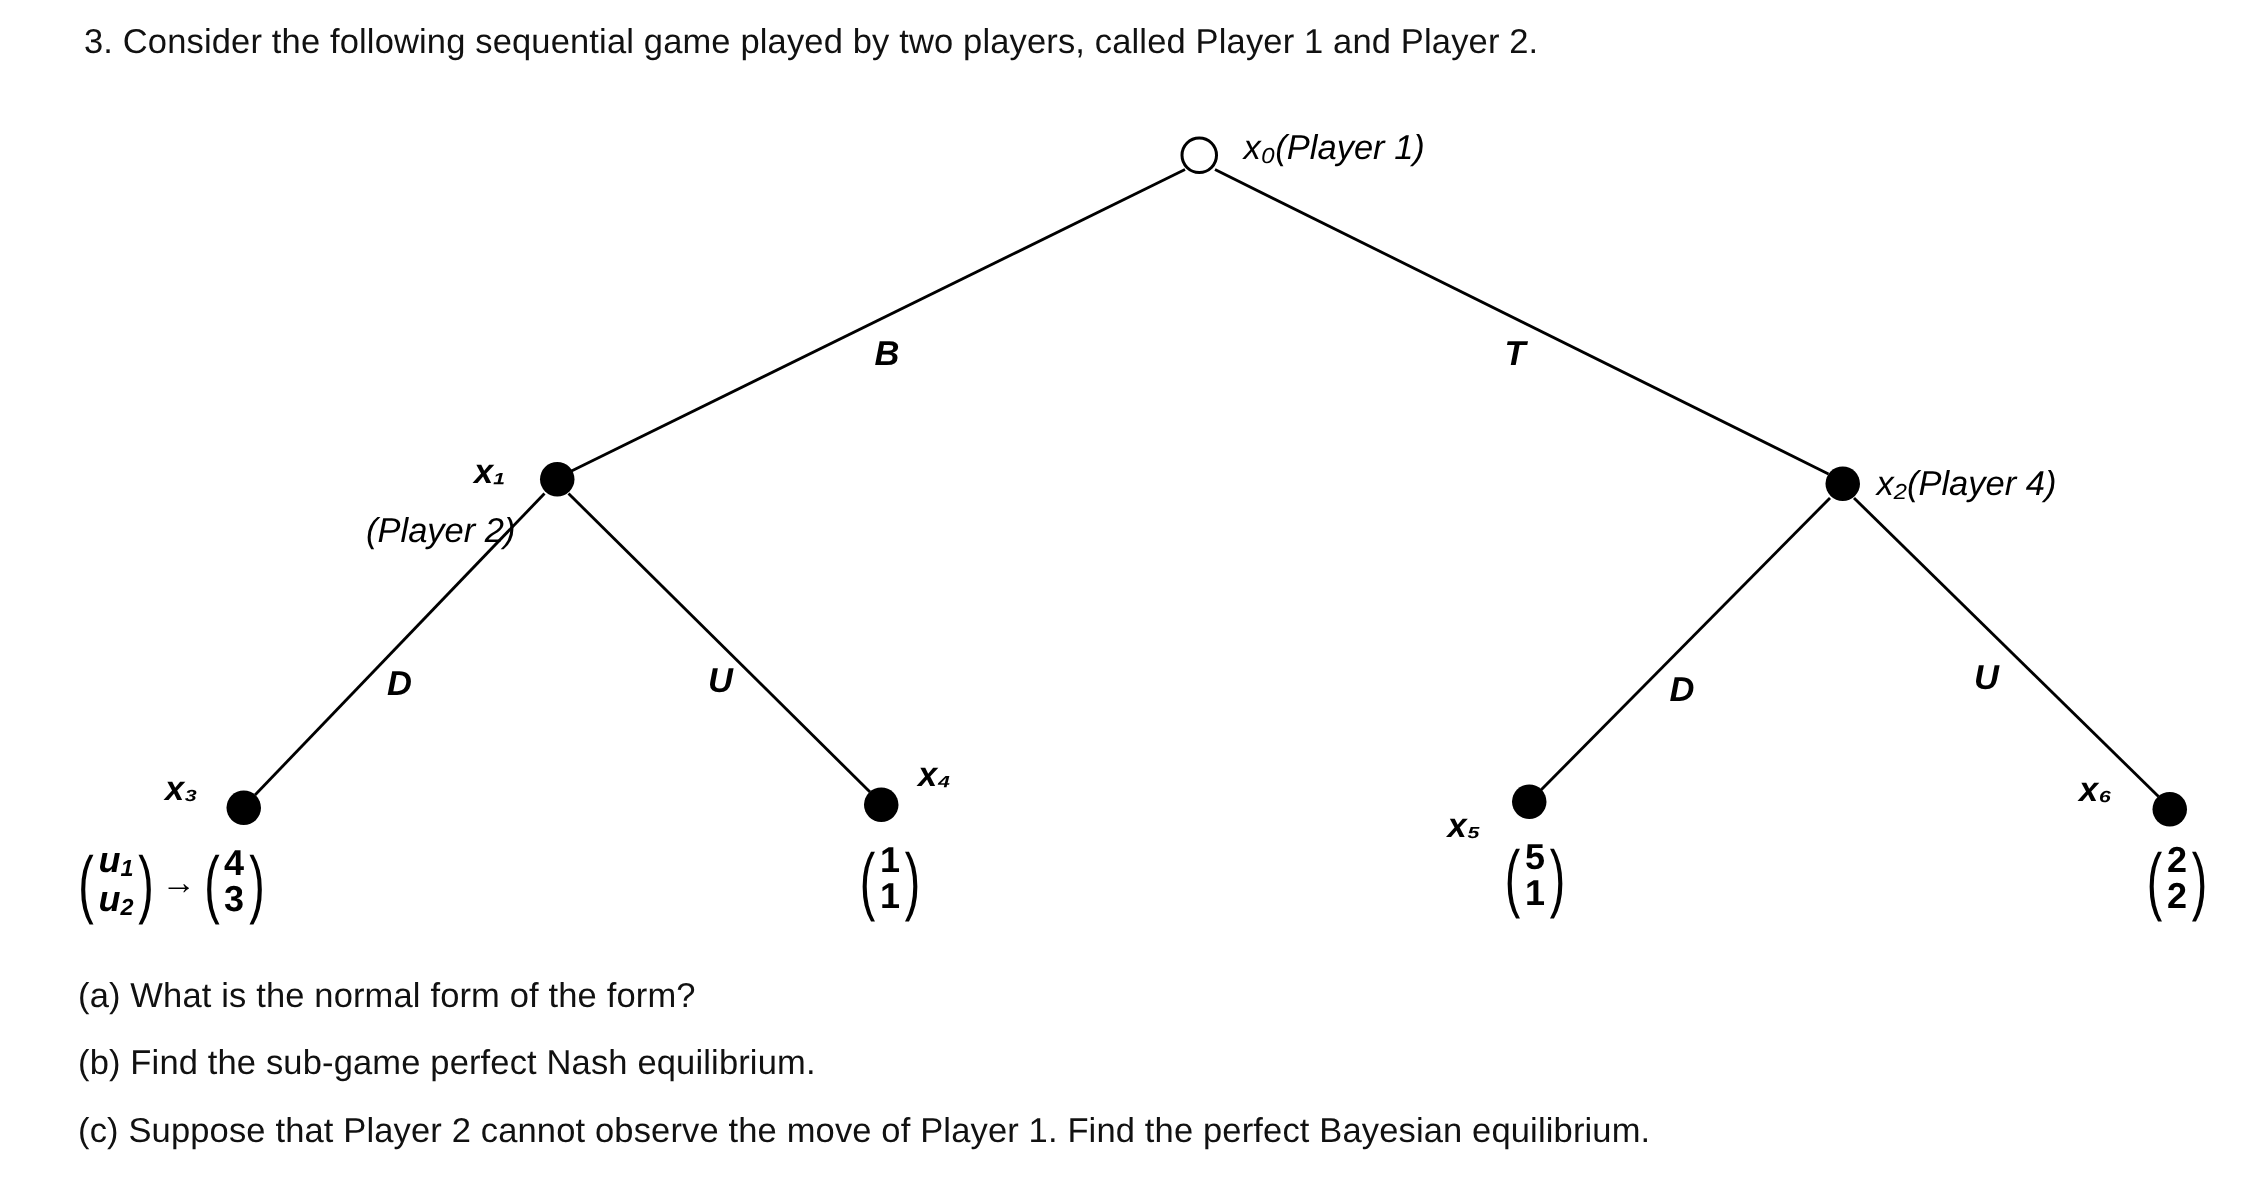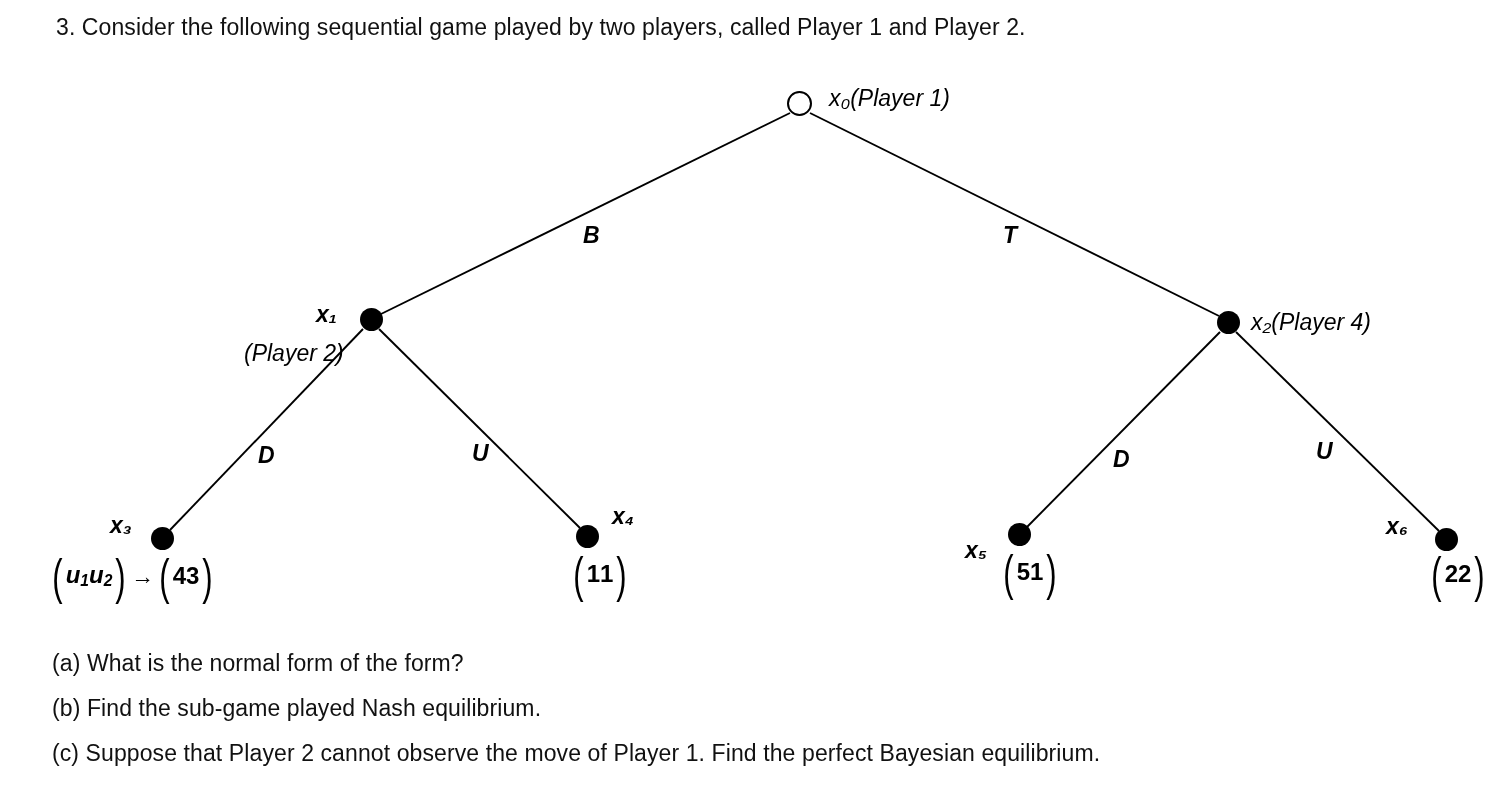--- a/index.html
+++ b/index.html
@@ -88,20 +88,21 @@
     font-size: 50px;
     line-height: 0;
     font-weight: 300;
     transform: scaleX(0.62);
     display: inline-block;
     position: relative;
     top: 1px;
   }
   .vec {
     display: inline-flex;
+    flex-direction: column;
     align-items: center;
     line-height: 1.0;
     font-size: 24px;
     font-weight: 600;
   }
   .vec.italic-sub span { font-style: italic; font-weight: 600; }
   .vec span sub {
     font-size: 0.65em;
     vertical-align: -0.2em;
   }
@@ -194,14 +195,14 @@
     <span class="vec">
       <span>2</span>
       <span>2</span>
     </span>
     <span class="paren">)</span>
   </div>
 
 </div>
 
 <div class="prose" id="question-a">(a) What is the normal form of the form?</div>
-<div class="prose" id="question-b">(b) Find the sub-game played Nash equilibrium.</div>
+<div class="prose" id="question-b">(b) Find the sub-game perfect Nash equilibrium.</div>
 <div class="prose" id="question-c">(c) Suppose that Player 2 cannot observe the move of Player 1. Find the perfect Bayesian equilibrium.</div>
 
 </body></html>

